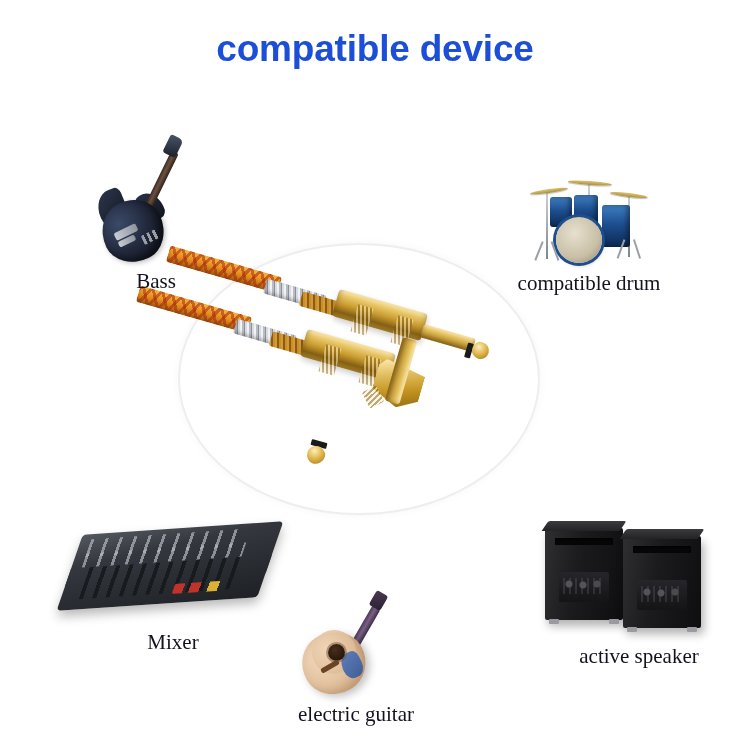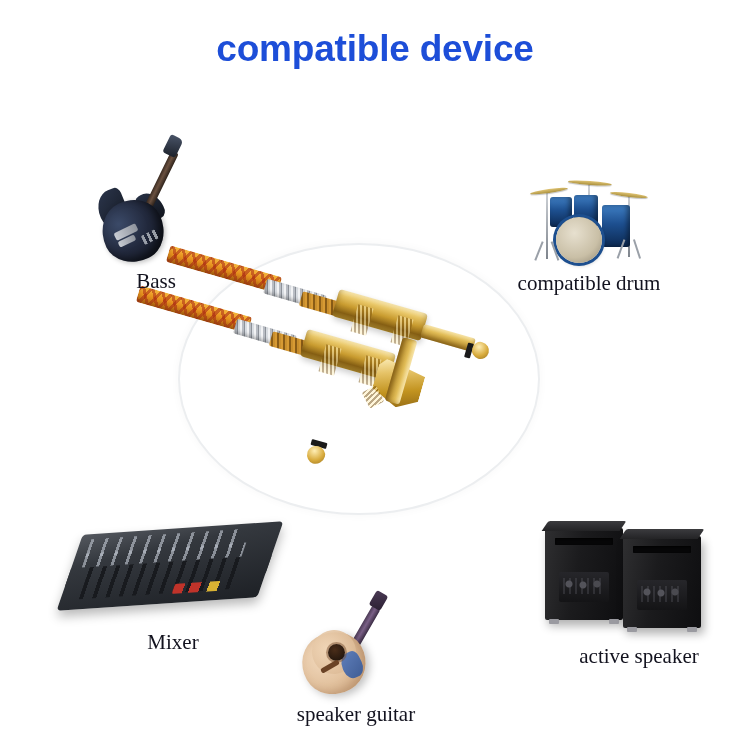--- a/index.html
+++ b/index.html
@@ -758,21 +758,21 @@
   <div class="device gtr-wrap">
     <div class="art">
       <div class="gtr-neck"></div>
       <div class="gtr-head"></div>
       <div class="gtr-body"></div>
       <div class="gtr-waist"></div>
       <div class="gtr-guard"></div>
       <div class="gtr-hole"></div>
       <div class="gtr-bridge"></div>
     </div>
-    <div class="caption" style="top:114px;">speaker guitar</div>
+    <div class="caption" style="top:114px;">electric guitar</div>
   </div>
 
   <div class="device spk-wrap">
     <div class="art">
       <div class="spk left">
         <div class="spk-top"></div>
         <div class="spk-slot"></div>
         <div class="spk-plate"></div>
         <div class="spk-foot a"></div>
         <div class="spk-foot b"></div>

